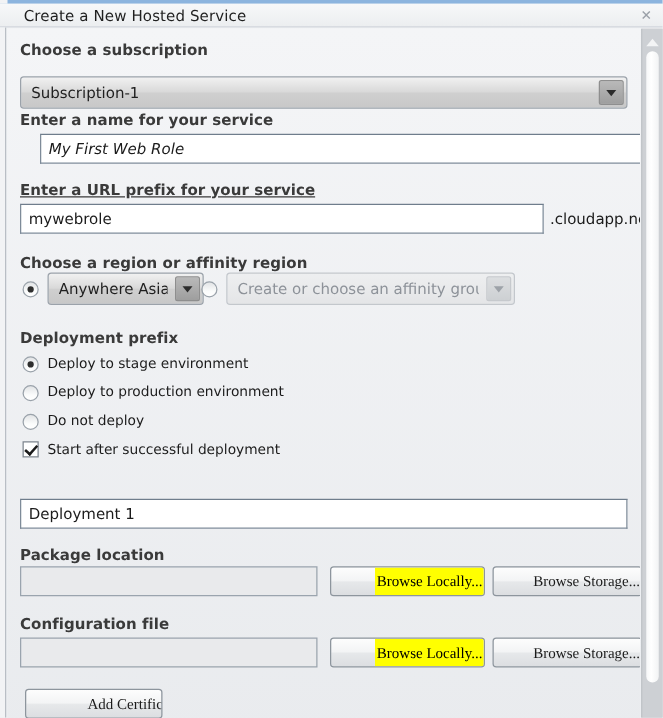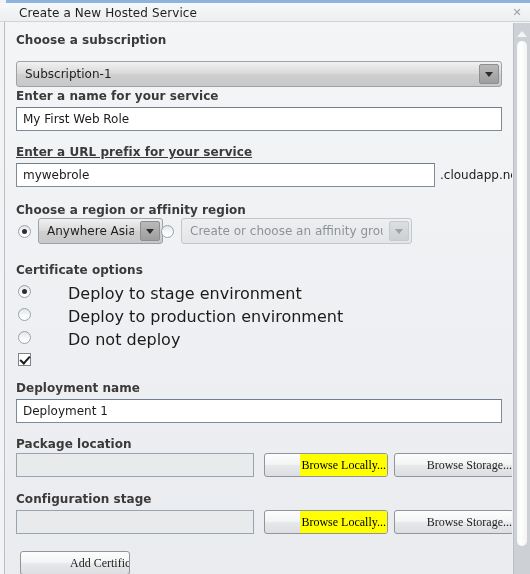--- a/index.html
+++ b/index.html
@@ -208,25 +208,24 @@
     position: absolute;
     left: 3px; top: 0px;
     width: 4px; height: 8px;
     border: solid #1b1b1b;
     border-width: 0 2px 2px 0;
     transform: rotate(42deg);
   }
 
   .option-label {
     position: absolute;
-    font-size: 16px;
+    font-size: 11px;
     color: #1b1b1b;
     white-space: nowrap;
     cursor: default;
-    margin-left: 30px;
   }
 
   
   .button {
     position: absolute;
     box-sizing: border-box;
     height: 24px;
     border: 1px solid #8d959d;
     border-radius: 3px;
     background: linear-gradient(to bottom, #fdfdfd 0%, #f3f4f5 47%, #e6e8ea 53%, #dcdee1 100%);
@@ -311,66 +310,66 @@
 
   <div id="content">
 
     <div class="field-label" style="left:10px; top:10px;">Choose a subscription</div>
     <div class="combo" style="left:10px; top:28px; width:486px;margin-top:10px;">
       <div class="combo-text">Subscription-1</div>
       <div class="combo-arrow"></div>
     </div>
 
     <div class="field-label" style="left:10px; top:66px;">Enter a name for your service</div>
-    <input class="textbox" style="left: 10px; top: 84px; width: 486px;" type="text" value="My First Web Role">
+    <input class="textbox" style="left: 26px; top: 84px; width: 486px; font-style: italic;" type="text" value="My First Web Role">
 
     <div class="field-label" style="left:10px; top:122px;text-decoration:underline;">Enter a URL prefix for your service</div>
     <input class="textbox" style="left: 10px; top: 140px; width: 419px;" type="text" value="mywebrole">
     <div class="suffix-text" style="left:434px; top:145px;">.cloudapp.net</div>
 
     <div class="field-label" style="left:10px; top:180px;">Choose a region or affinity region</div>
 
     <div class="radio checked" style="left:12px; top:202px;"></div>
     <div class="combo" style="left:32px; top:195px; width:125px;text-decoration:underline;">
       <div class="combo-text">Anywhere Asia</div>
       <div class="combo-arrow"></div>
     </div>
 
     <div class="radio" style="left:155px; top:202px;"></div>
     <div class="combo disabled" style="left:175px; top:195px; width:231px;">
       <div class="combo-text">Create or choose an affinity group</div>
       <div class="combo-arrow"></div>
     </div>
 
-    <div class="field-label" style="left:10px; top:240px;">Certificate options</div>
+    <div class="field-label" style="left:10px; top:240px;">Deployment prefix</div>
 
     <div class="radio checked" style="left:12px; top:262px;"></div>
     <div class="option-label" style="left:32px; top:261px;">Deploy to stage environment</div>
 
     <div class="radio" style="left:12px; top:285px;"></div>
     <div class="option-label" style="left:32px; top:284px;">Deploy to production environment</div>
 
     <div class="radio" style="left:12px; top:308px;"></div>
     <div class="option-label" style="left:32px; top:307px;">Do not deploy</div>
 
     <div class="checkbox checked" style="left:12px; top:330px;"></div>
-
-    <div class="field-label" style="left:10px; top:358px;">Deployment name</div>
+    <div class="option-label" style="left:32px; top:330px;">Start after successful deployment</div>
+
     <input class="textbox" style="left: 10px; top: 376px; width: 486px;" type="text" value="Deployment 1">
 
     <div class="field-label" style="left:10px; top:414px;">Package location</div>
     <input class="textbox disabled" style="left: 10px; top: 430px; width: 238px;" type="text" readonly="" value="">
     <div class="button highlight" style="left:258px; top:430px; width:124px;">
       <span class="btn-label">Browse Locally...</span>
     </div>
     <div class="button" style="left:388px; top:430px; width:120px;">
       <span class="btn-label">Browse Storage...</span>
     </div>
 
-    <div class="field-label" style="left:10px; top:469px;">Configuration stage</div>
+    <div class="field-label" style="left:10px; top:469px;">Configuration file</div>
     <input class="textbox disabled" style="left: 10px; top: 487px; width: 238px;" type="text" readonly="" value="">
     <div class="button highlight" style="left:258px; top:487px; width:124px;">
       <span class="btn-label">Browse Locally...</span>
     </div>
     <div class="button" style="left:388px; top:487px; width:120px;">
       <span class="btn-label">Browse Storage...</span>
     </div>
 
     <div class="button" style="left:14px; top:528px; width:110px;padding-left:48px;">
       <span class="btn-label">Add Certificate</span>

